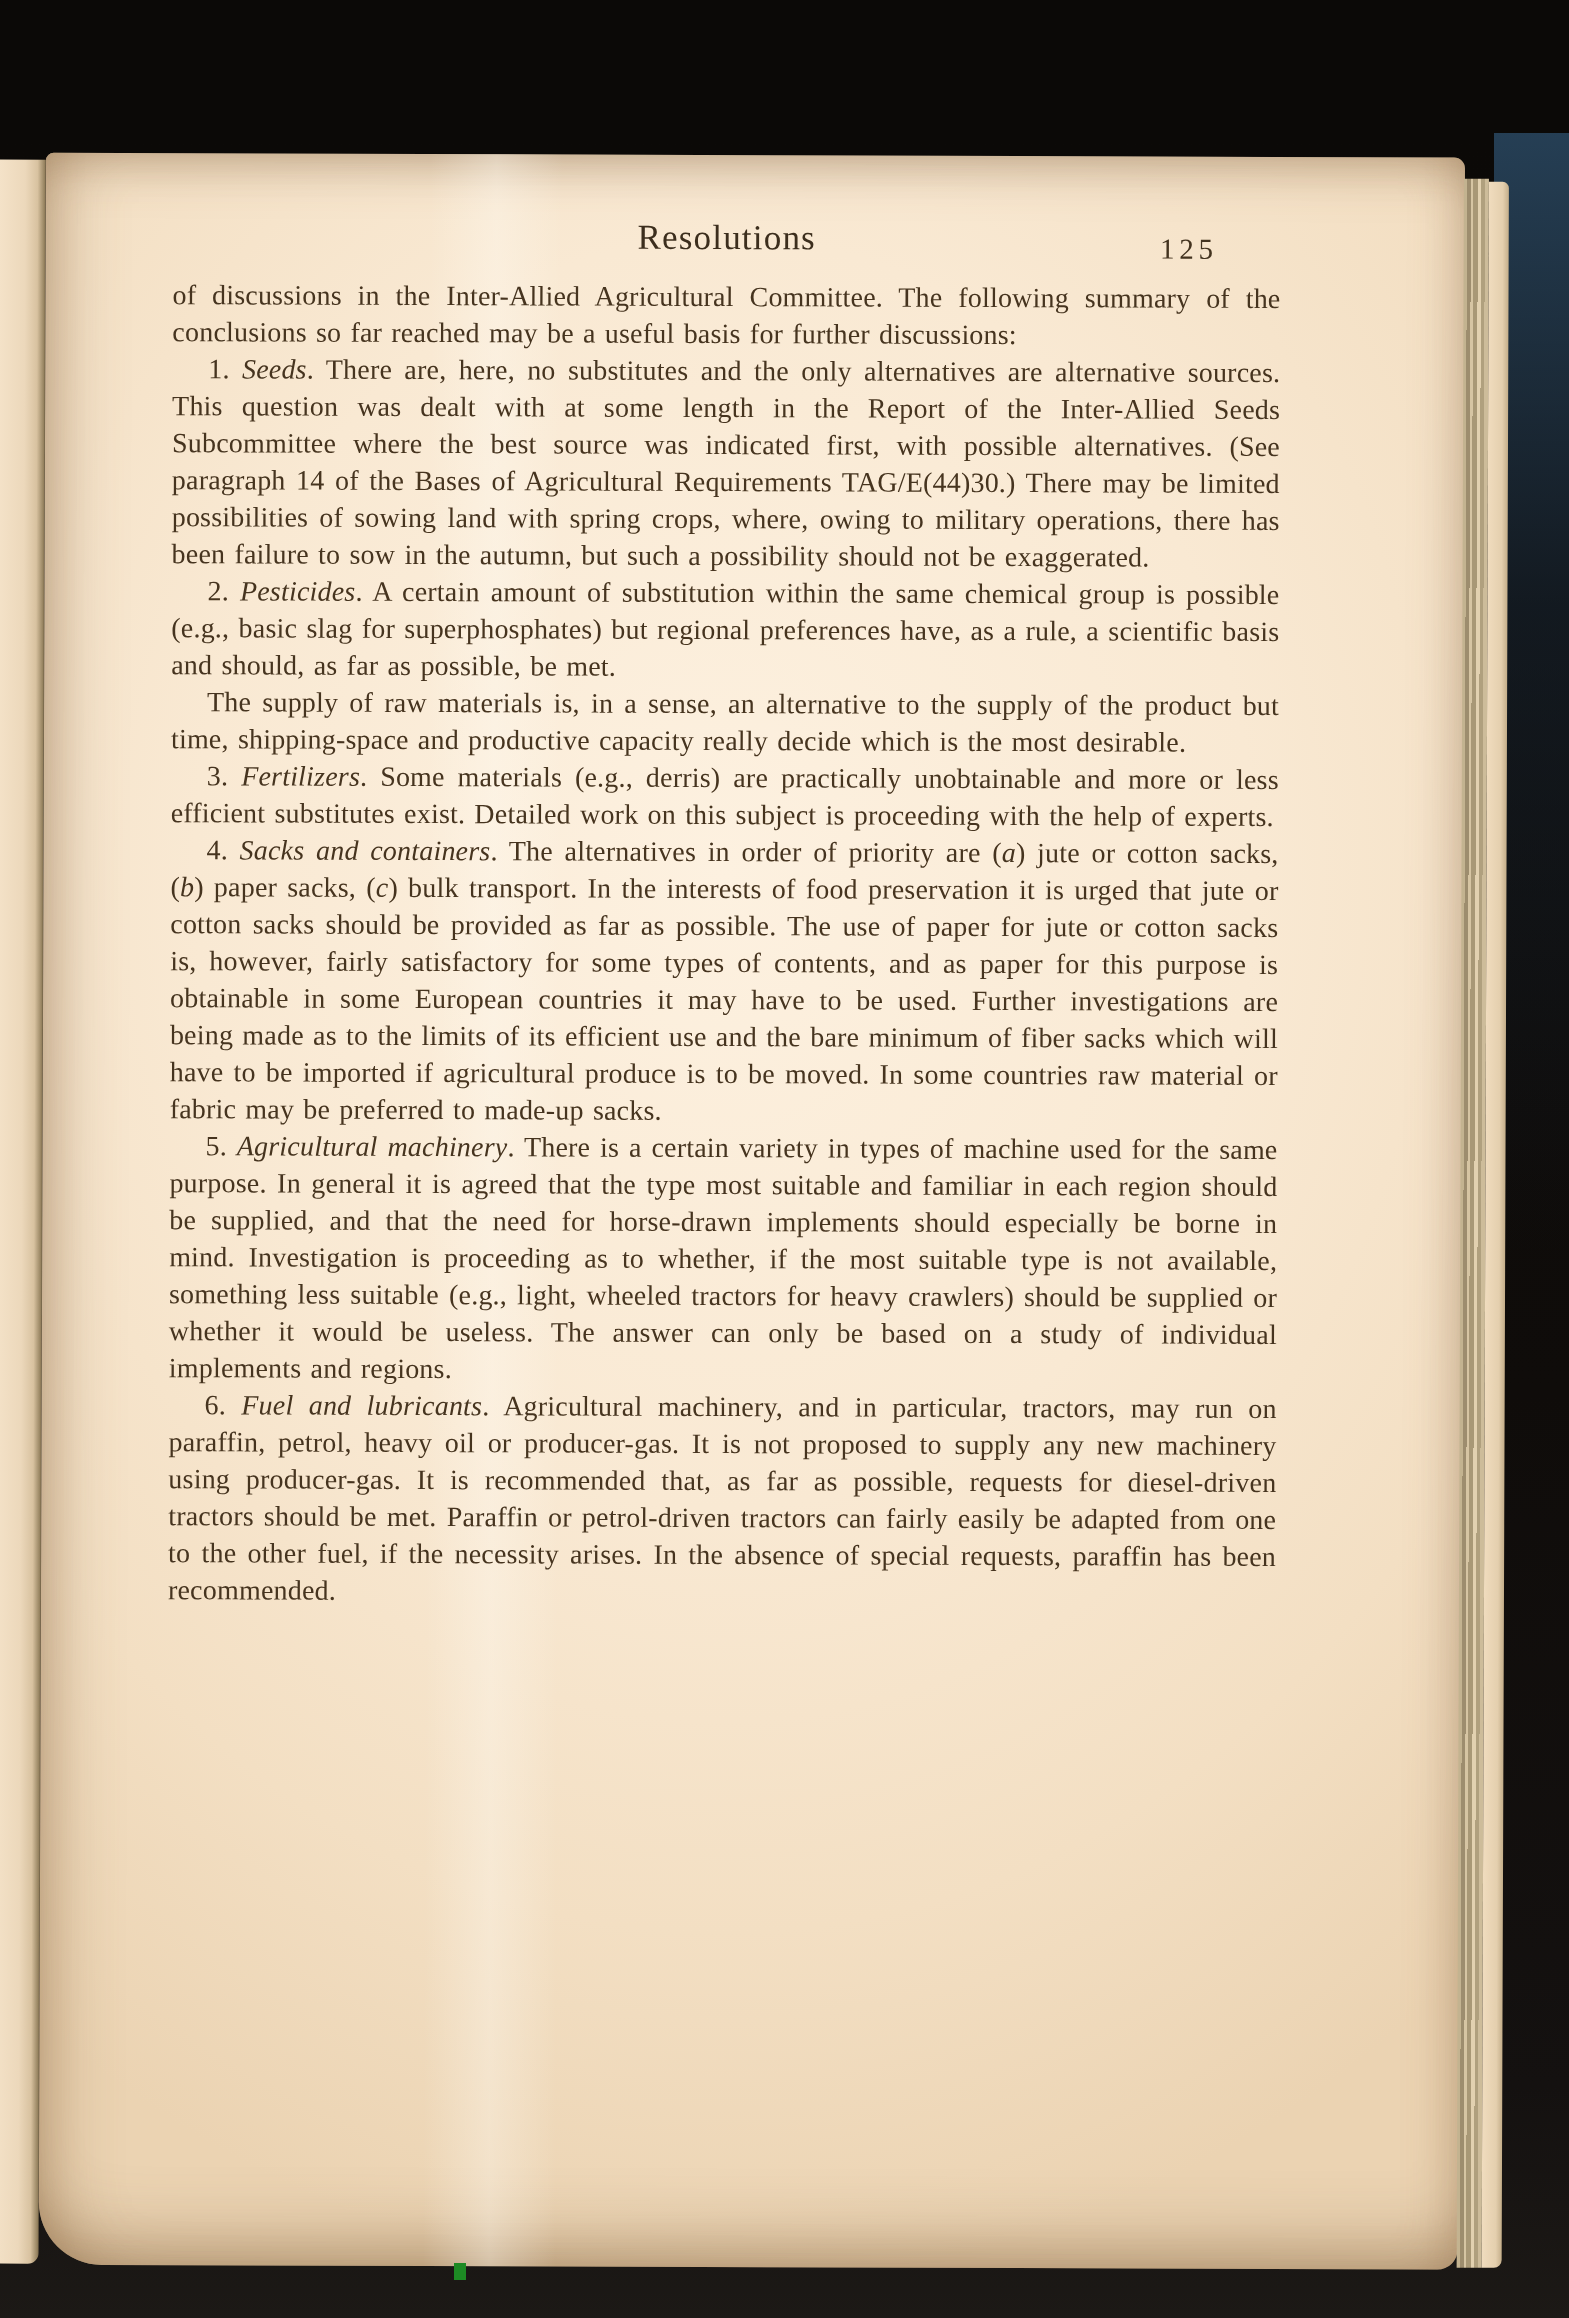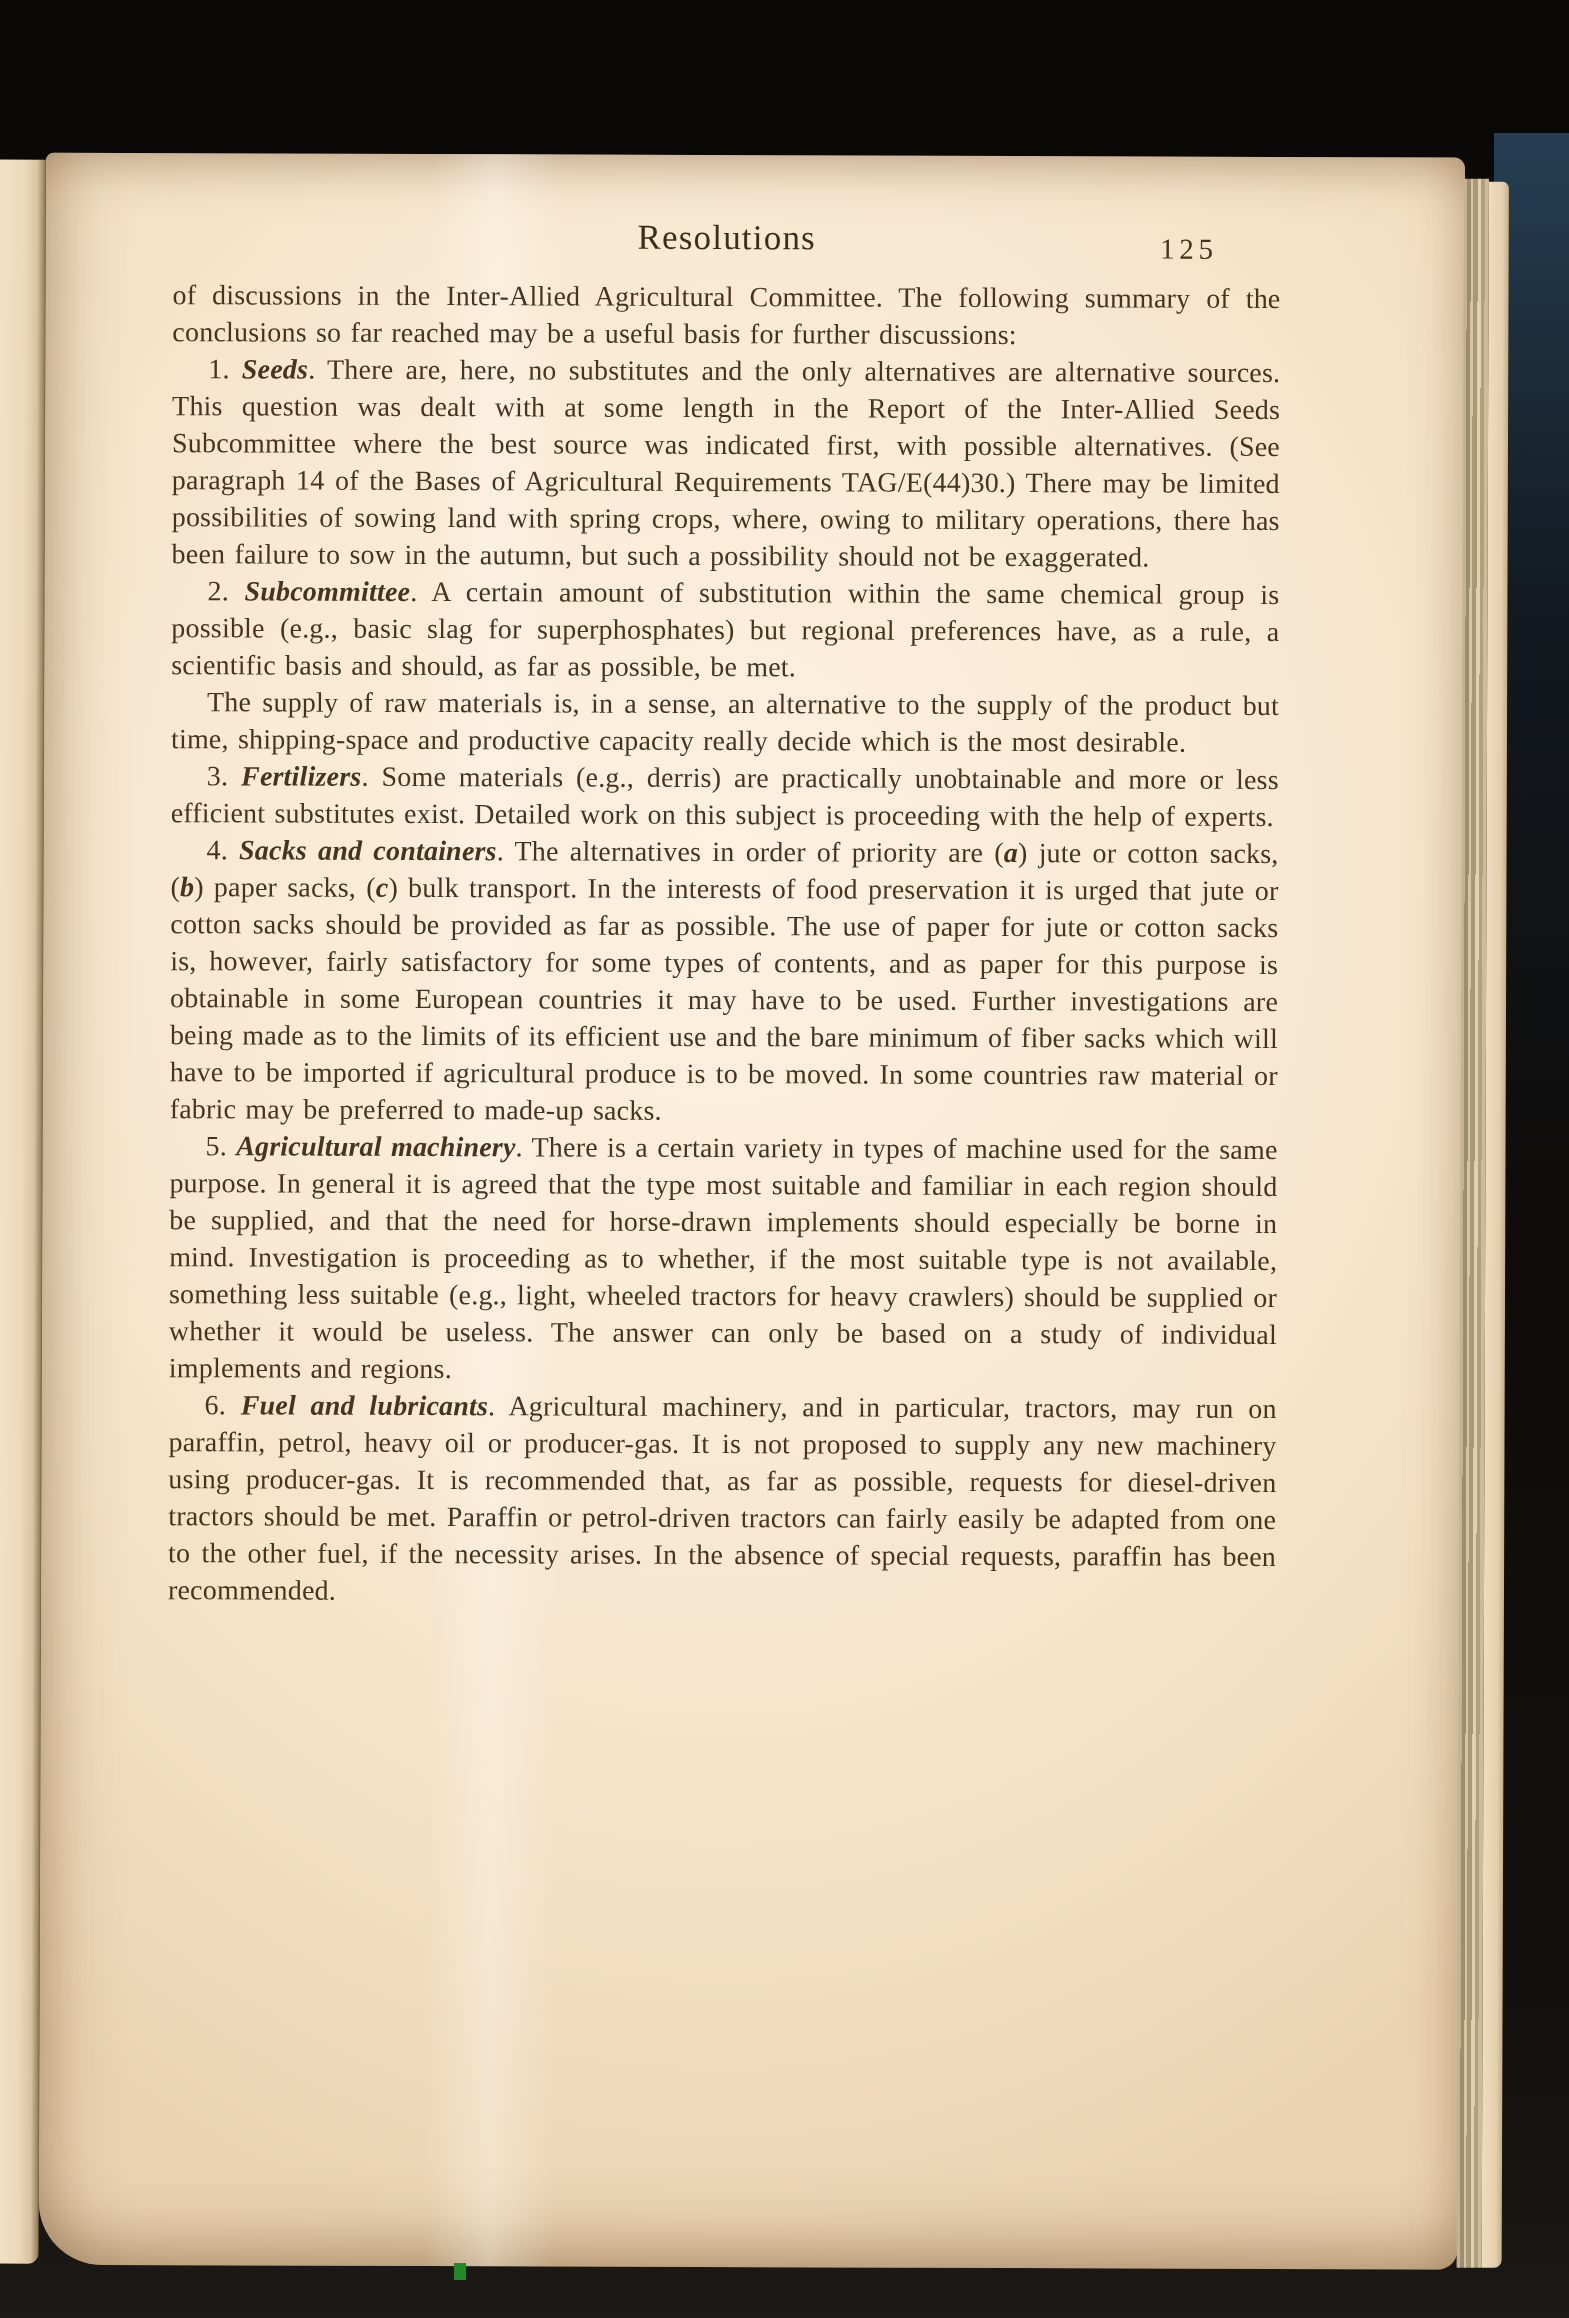--- a/index.html
+++ b/index.html
@@ -57,39 +57,39 @@
   .page-number{ position:absolute; top:12.6px; right:63px; font-size:29px;
                 color:#43331f; letter-spacing:4.7px; }
 
   .body-text{
     position:absolute; left:127px; top:123px; width:1108px;
     text-align:justify; font-size:28px; line-height:37px;
     color:#46341f; letter-spacing:0.2px; word-spacing:2px;
   }
   .para{ margin:0; }
   .para.indent{ text-indent:36px; }
-  .it{ font-style:italic;font-weight:bold; }
+  .it{ font-style:italic; }
 </style>
 </head>
 <body>
 
 <div class="backdrop-blue"></div>
 
 <div class="book">
   <div class="facing-edge"></div>
 
   <div class="page">
     <div class="page-header">
       <h1 class="title">Resolutions</h1>
       <div class="page-number">125</div>
     </div>
     <div class="body-text">
         <p class="para"><span class="rm">of discussions in the Inter-Allied Agricultural Committee. The following summary of the conclusions so far reached may be a useful basis for further discussions:</span></p>
         <p class="para indent"><span class="rm">1. </span><span class="it">Seeds</span><span class="rm">. There are, here, no substitutes and the only alternatives are alternative sources. This question was dealt with at some length in the Report of the Inter-Allied Seeds Subcommittee where the best source was indicated first, with possible alternatives. (See paragraph 14 of the Bases of Agricultural Requirements TAG/E(44)30.) There may be limited possibilities of sowing land with spring crops, where, owing to military operations, there has been failure to sow in the autumn, but such a possibility should not be exaggerated.</span></p>
-        <p class="para indent"><span class="rm">2. </span><span class="it">Subcommittee</span><span class="rm">. A certain amount of substitution within the same chemical group is possible (e.g., basic slag for superphosphates) but regional preferences have, as a rule, a scientific basis and should, as far as possible, be met.</span></p>
+        <p class="para indent"><span class="rm">2. </span><span class="it">Pesticides</span><span class="rm">. A certain amount of substitution within the same chemical group is possible (e.g., basic slag for superphosphates) but regional preferences have, as a rule, a scientific basis and should, as far as possible, be met.</span></p>
         <p class="para indent"><span class="rm">The supply of raw materials is, in a sense, an alternative to the supply of the product but time, shipping-space and productive capacity really decide which is the most desirable.</span></p>
         <p class="para indent"><span class="rm">3. </span><span class="it">Fertilizers</span><span class="rm">. Some materials (e.g., derris) are practically unobtainable and more or less efficient substitutes exist. Detailed work on this subject is proceeding with the help of experts.</span></p>
         <p class="para indent"><span class="rm">4. </span><span class="it">Sacks and containers</span><span class="rm">. The alternatives in order of priority are (</span><span class="it">a</span><span class="rm">) jute or cotton sacks, (</span><span class="it">b</span><span class="rm">) paper sacks, (</span><span class="it">c</span><span class="rm">) bulk transport. In the interests of food preservation it is urged that jute or cotton sacks should be provided as far as possible. The use of paper for jute or cotton sacks is, however, fairly satisfactory for some types of contents, and as paper for this purpose is obtainable in some European countries it may have to be used. Further investigations are being made as to the limits of its efficient use and the bare minimum of fiber sacks which will have to be imported if agricultural produce is to be moved. In some countries raw material or fabric may be preferred to made-up sacks.</span></p>
         <p class="para indent"><span class="rm">5. </span><span class="it">Agricultural machinery</span><span class="rm">. There is a certain variety in types of machine used for the same purpose. In general it is agreed that the type most suitable and familiar in each region should be supplied, and that the need for horse-drawn implements should especially be borne in mind. Investigation is proceeding as to whether, if the most suitable type is not available, something less suitable (e.g., light, wheeled tractors for heavy crawlers) should be supplied or whether it would be useless. The answer can only be based on a study of individual implements and regions.</span></p>
         <p class="para indent"><span class="rm">6. </span><span class="it">Fuel and lubricants</span><span class="rm">. Agricultural machinery, and in particular, tractors, may run on paraffin, petrol, heavy oil or producer-gas. It is not proposed to supply any new machinery using producer-gas. It is recommended that, as far as possible, requests for diesel-driven tractors should be met. Paraffin or petrol-driven tractors can fairly easily be adapted from one to the other fuel, if the necessity arises. In the absence of special requests, paraffin has been recommended.</span></p>
       </div>
   </div>
 
   <div class="edge-stack"></div>
   <div class="outer-edge"></div>

